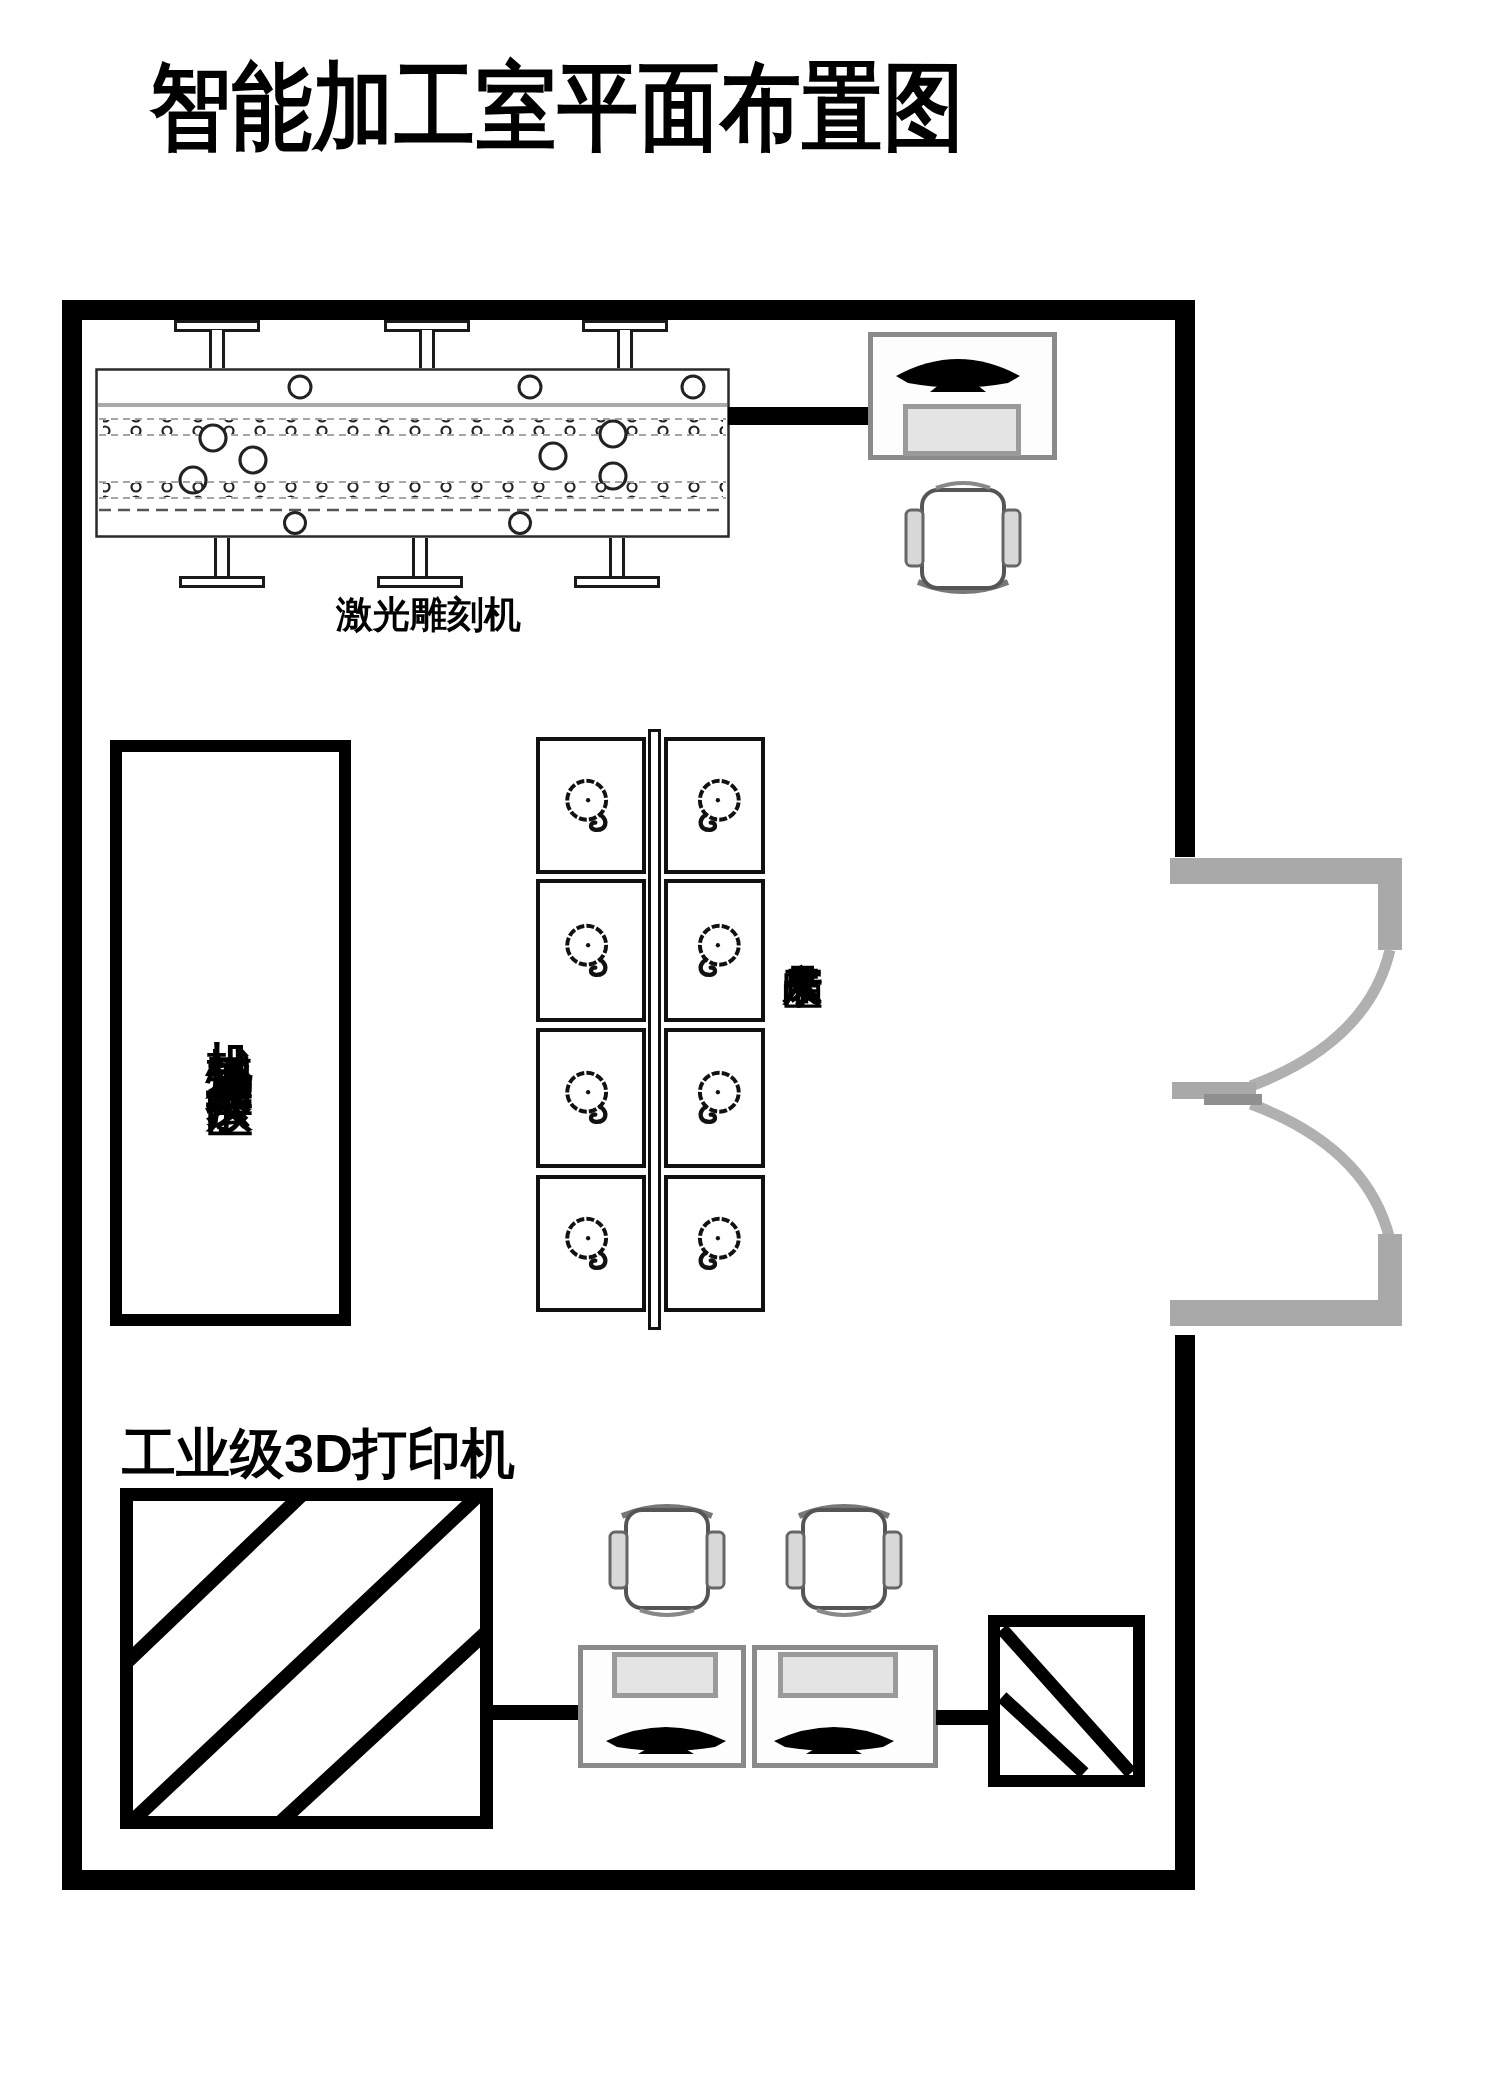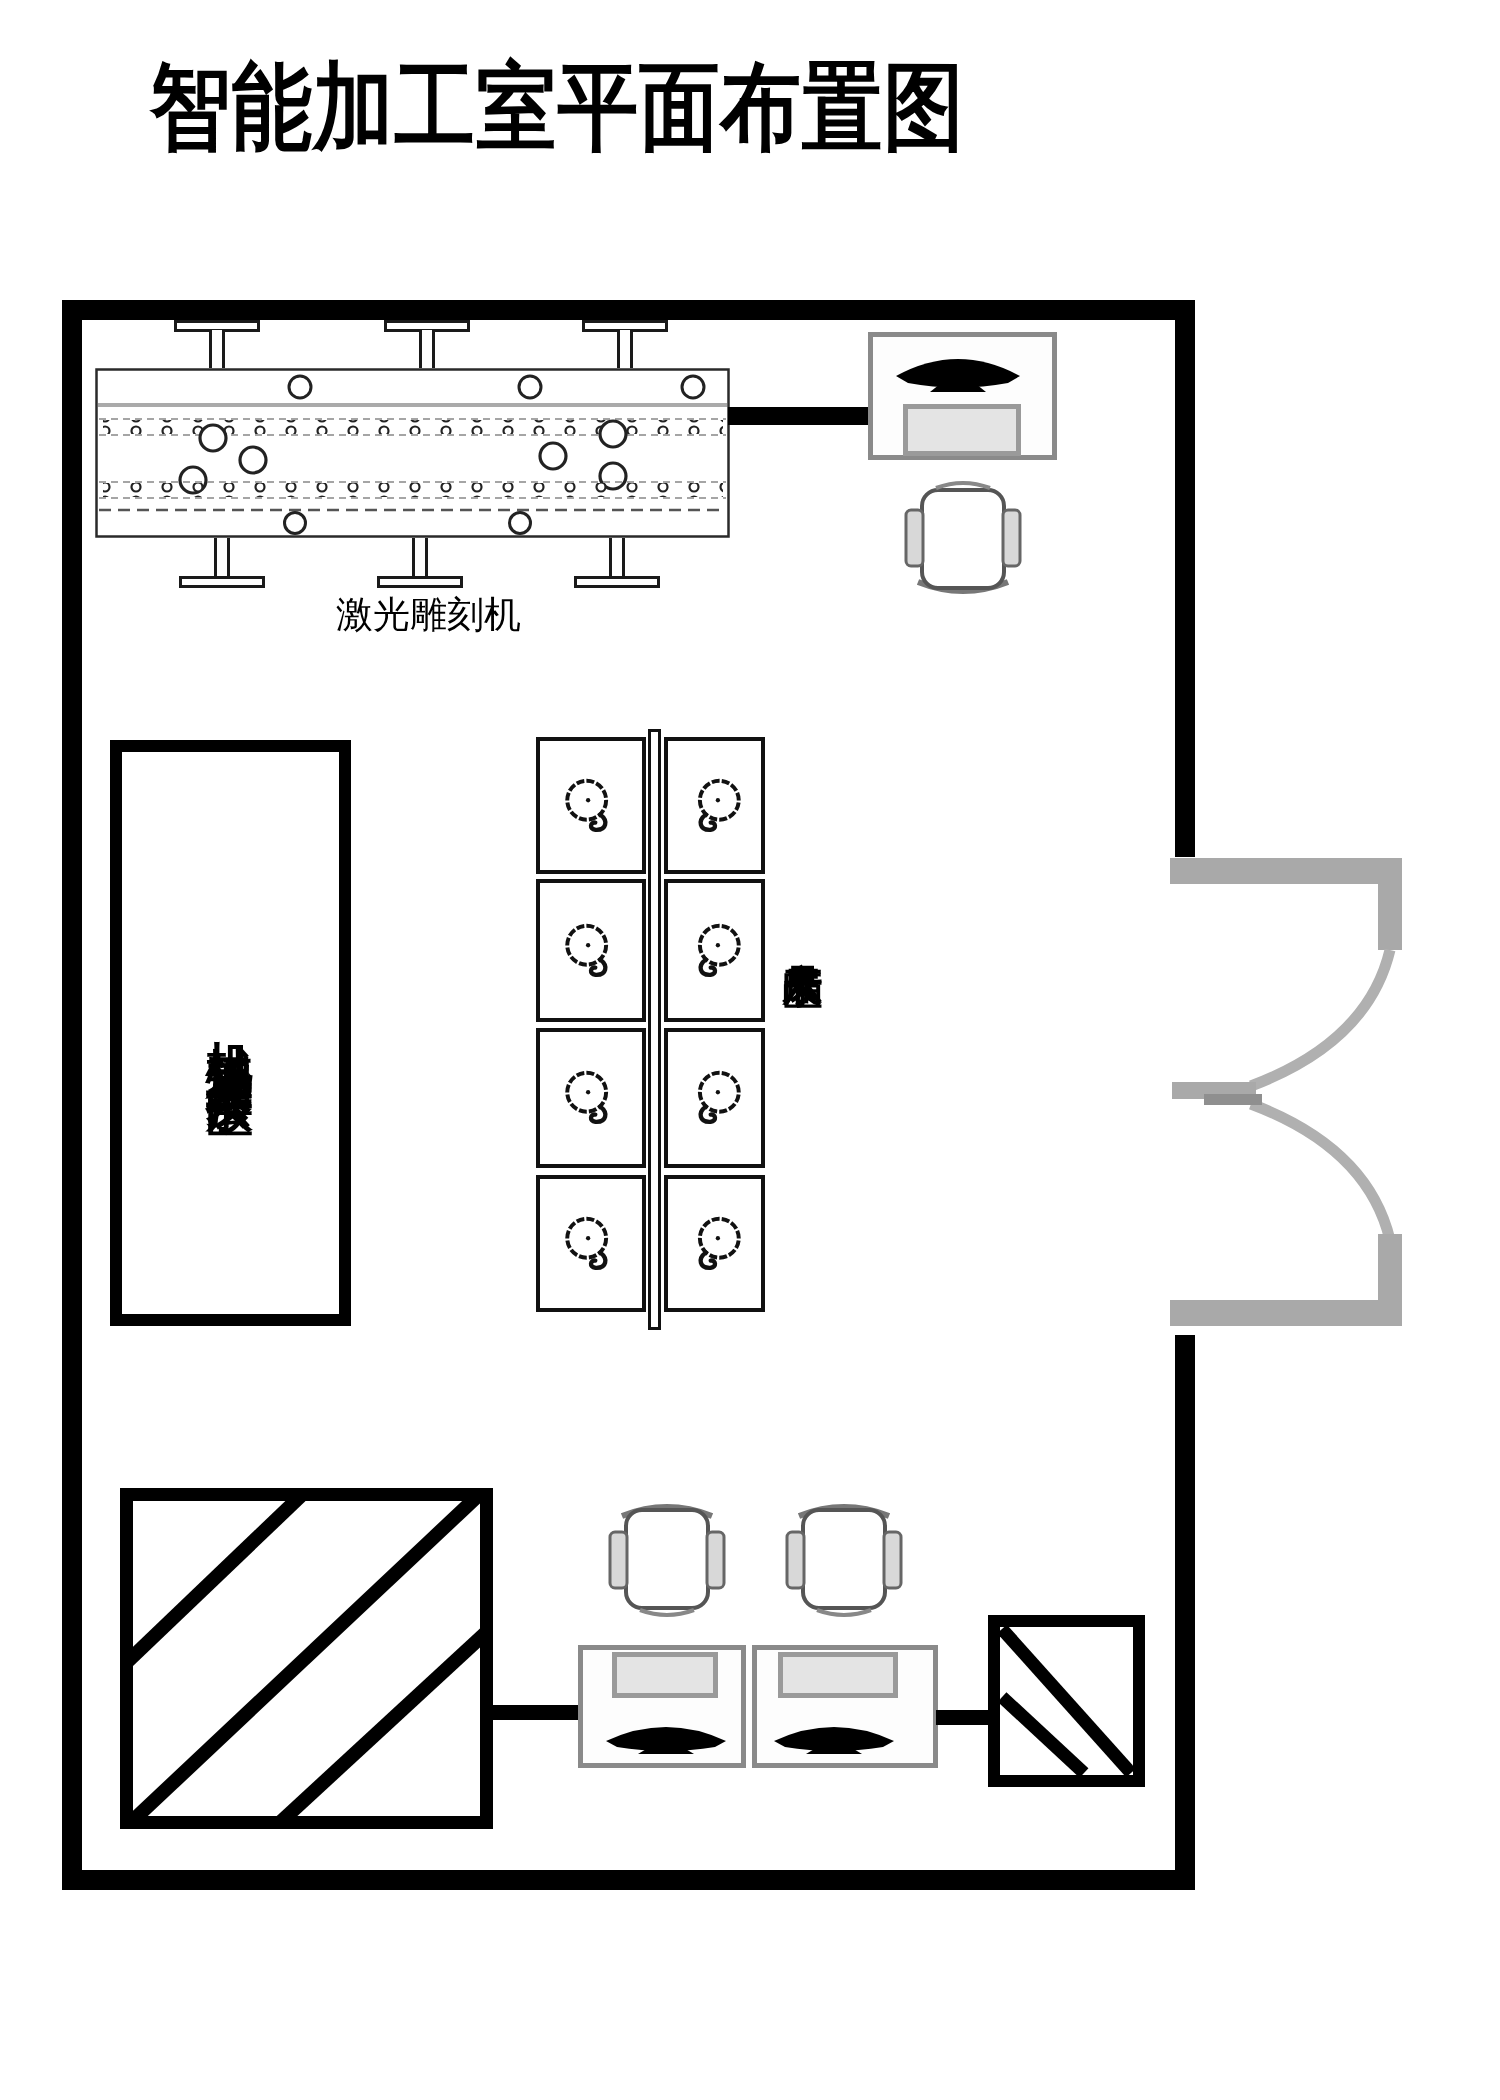--- a/index.html
+++ b/index.html
@@ -2,21 +2,21 @@
 <html><head>
 <meta charset="utf-8">
 <style>
   html,body{margin:0;padding:0;background:#fff;}
   .canvas{position:relative;width:1500px;height:2100px;background:#ffffff;overflow:hidden;
           font-family:"Liberation Sans", sans-serif;color:#000;}
   .abs{position:absolute;box-sizing:border-box;}
   .title{font-weight:bold;font-size:96px;letter-spacing:1px;white-space:nowrap;
          transform:scaleX(0.84);transform-origin:left top;}
   .room{border:20px solid #000;}
-  .lbl{font-weight:normal;white-space:nowrap;}
+  .lbl{font-weight:bold;white-space:nowrap;}
   .vlbl{writing-mode:vertical-rl;text-orientation:upright;font-weight:bold;line-height:1;}
   .blackbar{background:#000;}
   .graybar{background:#a9a9a9;}
   .support-cross{background:#fff;border:3px solid #1a1a1a;}
   .support-stem{background:#fff;border-left:3px solid #1a1a1a;border-right:3px solid #1a1a1a;}
   .desk{border:5px solid #8a8a8a;background:#fdfdfd;}
   .kbd{border:5px solid #9a9a9a;background:#e4e4e4;}
   .cell{border:4px solid #111;background:#fff;display:flex;align-items:center;justify-content:center;}
   .rail{border:3px solid #111;background:#fff;}
   .bigbox{border:13px solid #000;background:#fff;}
@@ -173,20 +173,21 @@
     <svg width="170" height="310" viewBox="0 0 170 310">
       <path d="M155 10 Q133 102 16 146" fill="none" stroke="#b0b0b0" stroke-width="11"></path>
       <path d="M155 300 Q133 208 16 164" fill="none" stroke="#b0b0b0" stroke-width="11"></path>
     </svg>
   </div>
   <div class="abs graybar" style="left:1172px;top:1082px;width:84px;height:17px;"></div>
   <div class="abs" style="left:1204px;top:1094px;width:58px;height:11px;background:#8f8f8f;"></div>
   <div class="abs graybar" style="left:1378px;top:1234px;width:24px;height:66px;"></div>
   <div class="abs graybar" style="left:1170px;top:1300px;width:232px;height:26px;"></div>
 
+  <div class="abs lbl" style="left:122px;top:1418px;font-size:54px;">工业级3D打印机</div>
   <div class="abs bigbox" style="left:120px;top:1488px;width:373px;height:341px;">
     <svg width="347" height="315" viewBox="0 0 347 315">
       <line x1="-10" y1="165" x2="175" y2="-12" stroke="#000" stroke-width="14"></line>
       <line x1="-6" y1="325" x2="350" y2="-10" stroke="#000" stroke-width="14"></line>
       <line x1="140" y1="328" x2="360" y2="125" stroke="#000" stroke-width="14"></line>
     </svg>
   </div>
 
   <div class="abs blackbar" style="left:490px;top:1705px;width:90px;height:15px;"></div>
 

